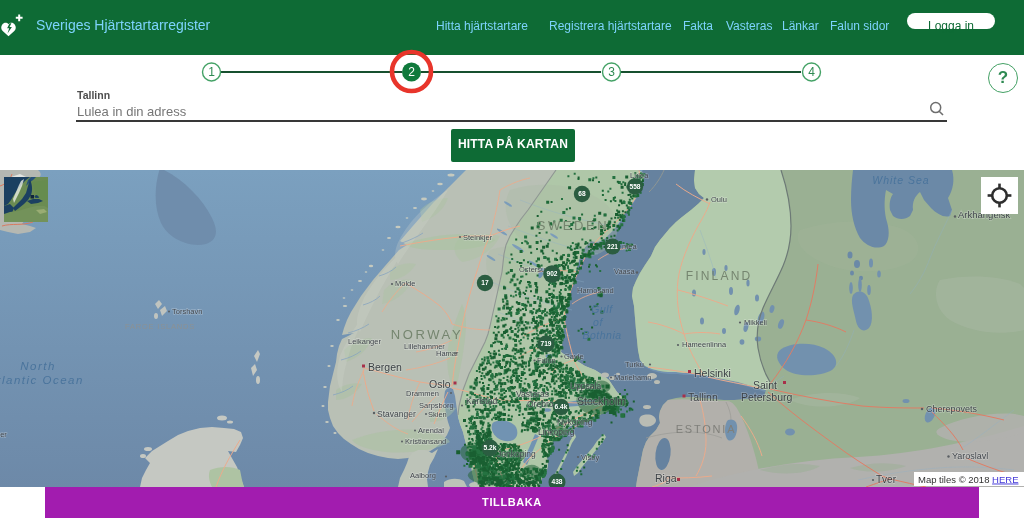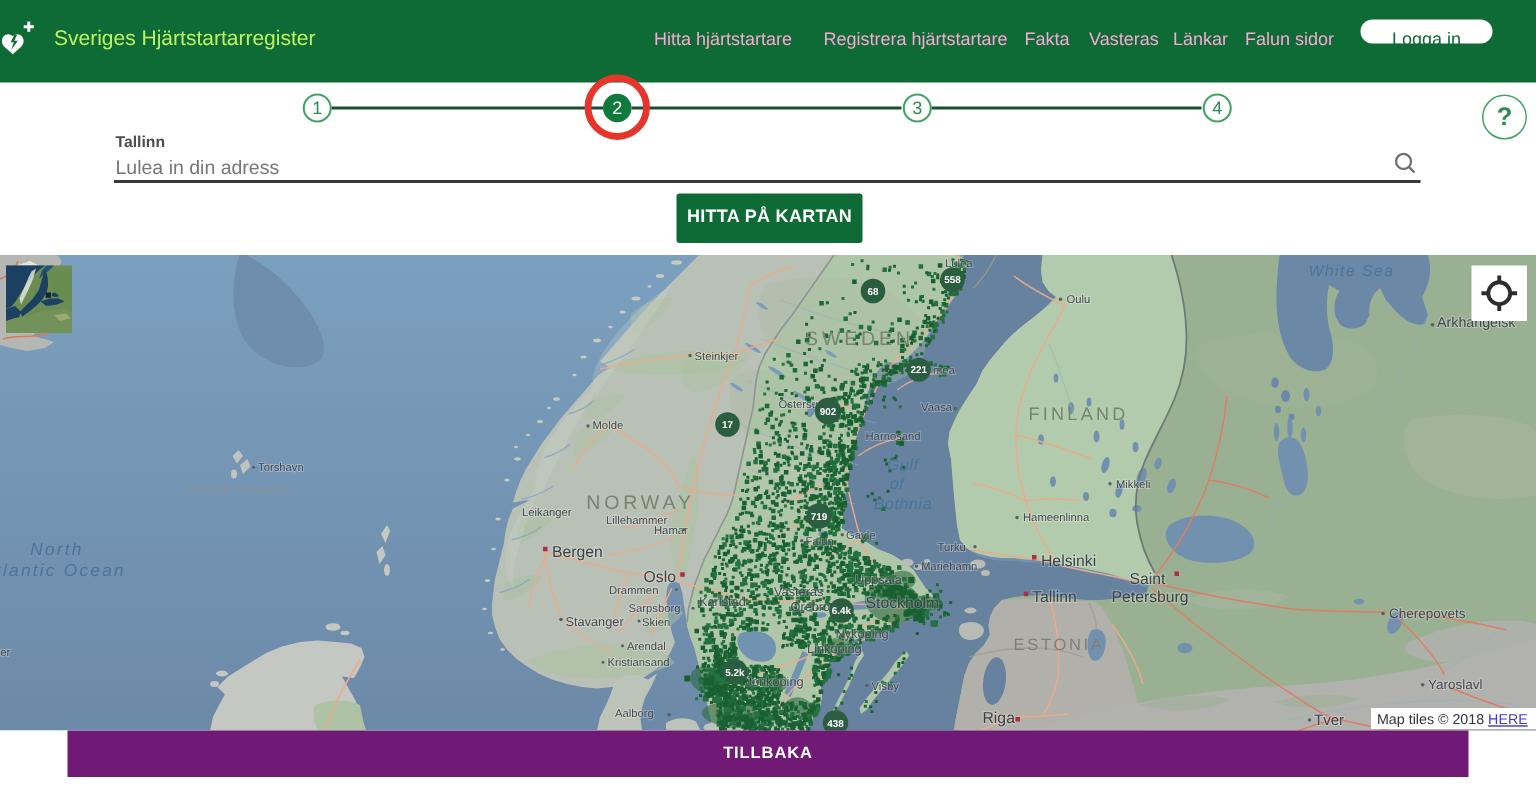--- a/index.html
+++ b/index.html
@@ -1,29 +1,29 @@
 <!DOCTYPE html>
 <html><head><meta charset="utf-8">
 <style>
 *{margin:0;padding:0;box-sizing:border-box}
 html,body{width:1024px;height:529px;overflow:hidden;background:#fff;font-family:"Liberation Sans",sans-serif}
 #hdr{position:absolute;left:0;top:0;width:1024px;height:55px;background:#0e6b35}
 #logo{position:absolute;left:1px;top:13px}
-#ttl{position:absolute;left:36px;top:17px;font-size:14px;color:#bef264}
-.nav{position:absolute;top:18.5px;font-size:12px;color:#f9a8d4;white-space:nowrap}
+#ttl{position:absolute;left:36px;top:17px;font-size:14px;color:#7dd3fc}
+.nav{position:absolute;top:18.5px;font-size:12px;color:#7dd3fc;white-space:nowrap}
 #login{position:absolute;left:907px;top:13px;width:88px;height:16px;background:#fff;border-radius:13px;color:#0e6b35;font-size:12px;text-align:center;line-height:26px}
 #stepsvg{position:absolute;left:0;top:0}
 #qm{position:absolute;left:988px;top:63px;width:30px;height:30px;border:1.6px solid #44a165;border-radius:50%;color:#2e8a52;font-size:17px;font-weight:bold;text-align:center;line-height:27px}
 #albl{position:absolute;left:77px;top:88.5px;font-size:10.5px;font-weight:bold;color:#4e4e4e}
 #aph{position:absolute;left:77px;top:104px;font-size:13px;color:#767676}
 #aline{position:absolute;left:76px;top:120px;width:871px;height:2px;background:#383838}
 #mag{position:absolute;left:928px;top:99px}
 #hitta{position:absolute;left:451px;top:129px;width:124px;height:33px;background:#0e6b35;color:#fff;font-size:12px;font-weight:bold;text-align:center;line-height:31.5px;letter-spacing:.2px;border-radius:2px}
 #map{position:absolute;left:0;top:170px;width:1024px;height:317px}
-#tb{position:absolute;left:45px;top:487px;width:934px;height:31px;background:#701a75;color:#fff;font-size:11px;font-weight:bold;text-align:center;line-height:31px;letter-spacing:.6px}
+#tb{position:absolute;left:45px;top:487px;width:934px;height:31px;background:#a21caf;color:#fff;font-size:11px;font-weight:bold;text-align:center;line-height:31px;letter-spacing:.6px}
 </style></head>
 <body>
 <div id="hdr">
 <svg id="logo" width="24" height="26" viewBox="0 0 24 26">
 <path fill="#fff" d="M7.5 11.2 C5.8 9.3 2.9 9.4 1.3 11.4 C-0.3 13.4 0 16.2 1.7 18 L7.5 23.2 L13.3 18 C15 16.2 15.3 13.4 13.7 11.4 C12.1 9.4 9.2 9.3 7.5 11.2 Z"></path>
 <path fill="#0e6b35" d="M8.6 10.2 L6.1 15.2 h2.1 L6.5 20.4 L10.9 14.1 H8.5 L10.4 10.2 Z"></path>
 <path fill="#fff" d="M15.2 3.8 h2 V1.4 h2 v2.4 h2.4 v2 h-2.4 v2.4 h-2 V5.8 h-2.4 v-2 Z"></path>
 </svg>
 <div id="ttl">Sveriges Hjärtstartarregister</div>
 <div class="nav" style="left:436px">Hitta hjärtstartare</div>

